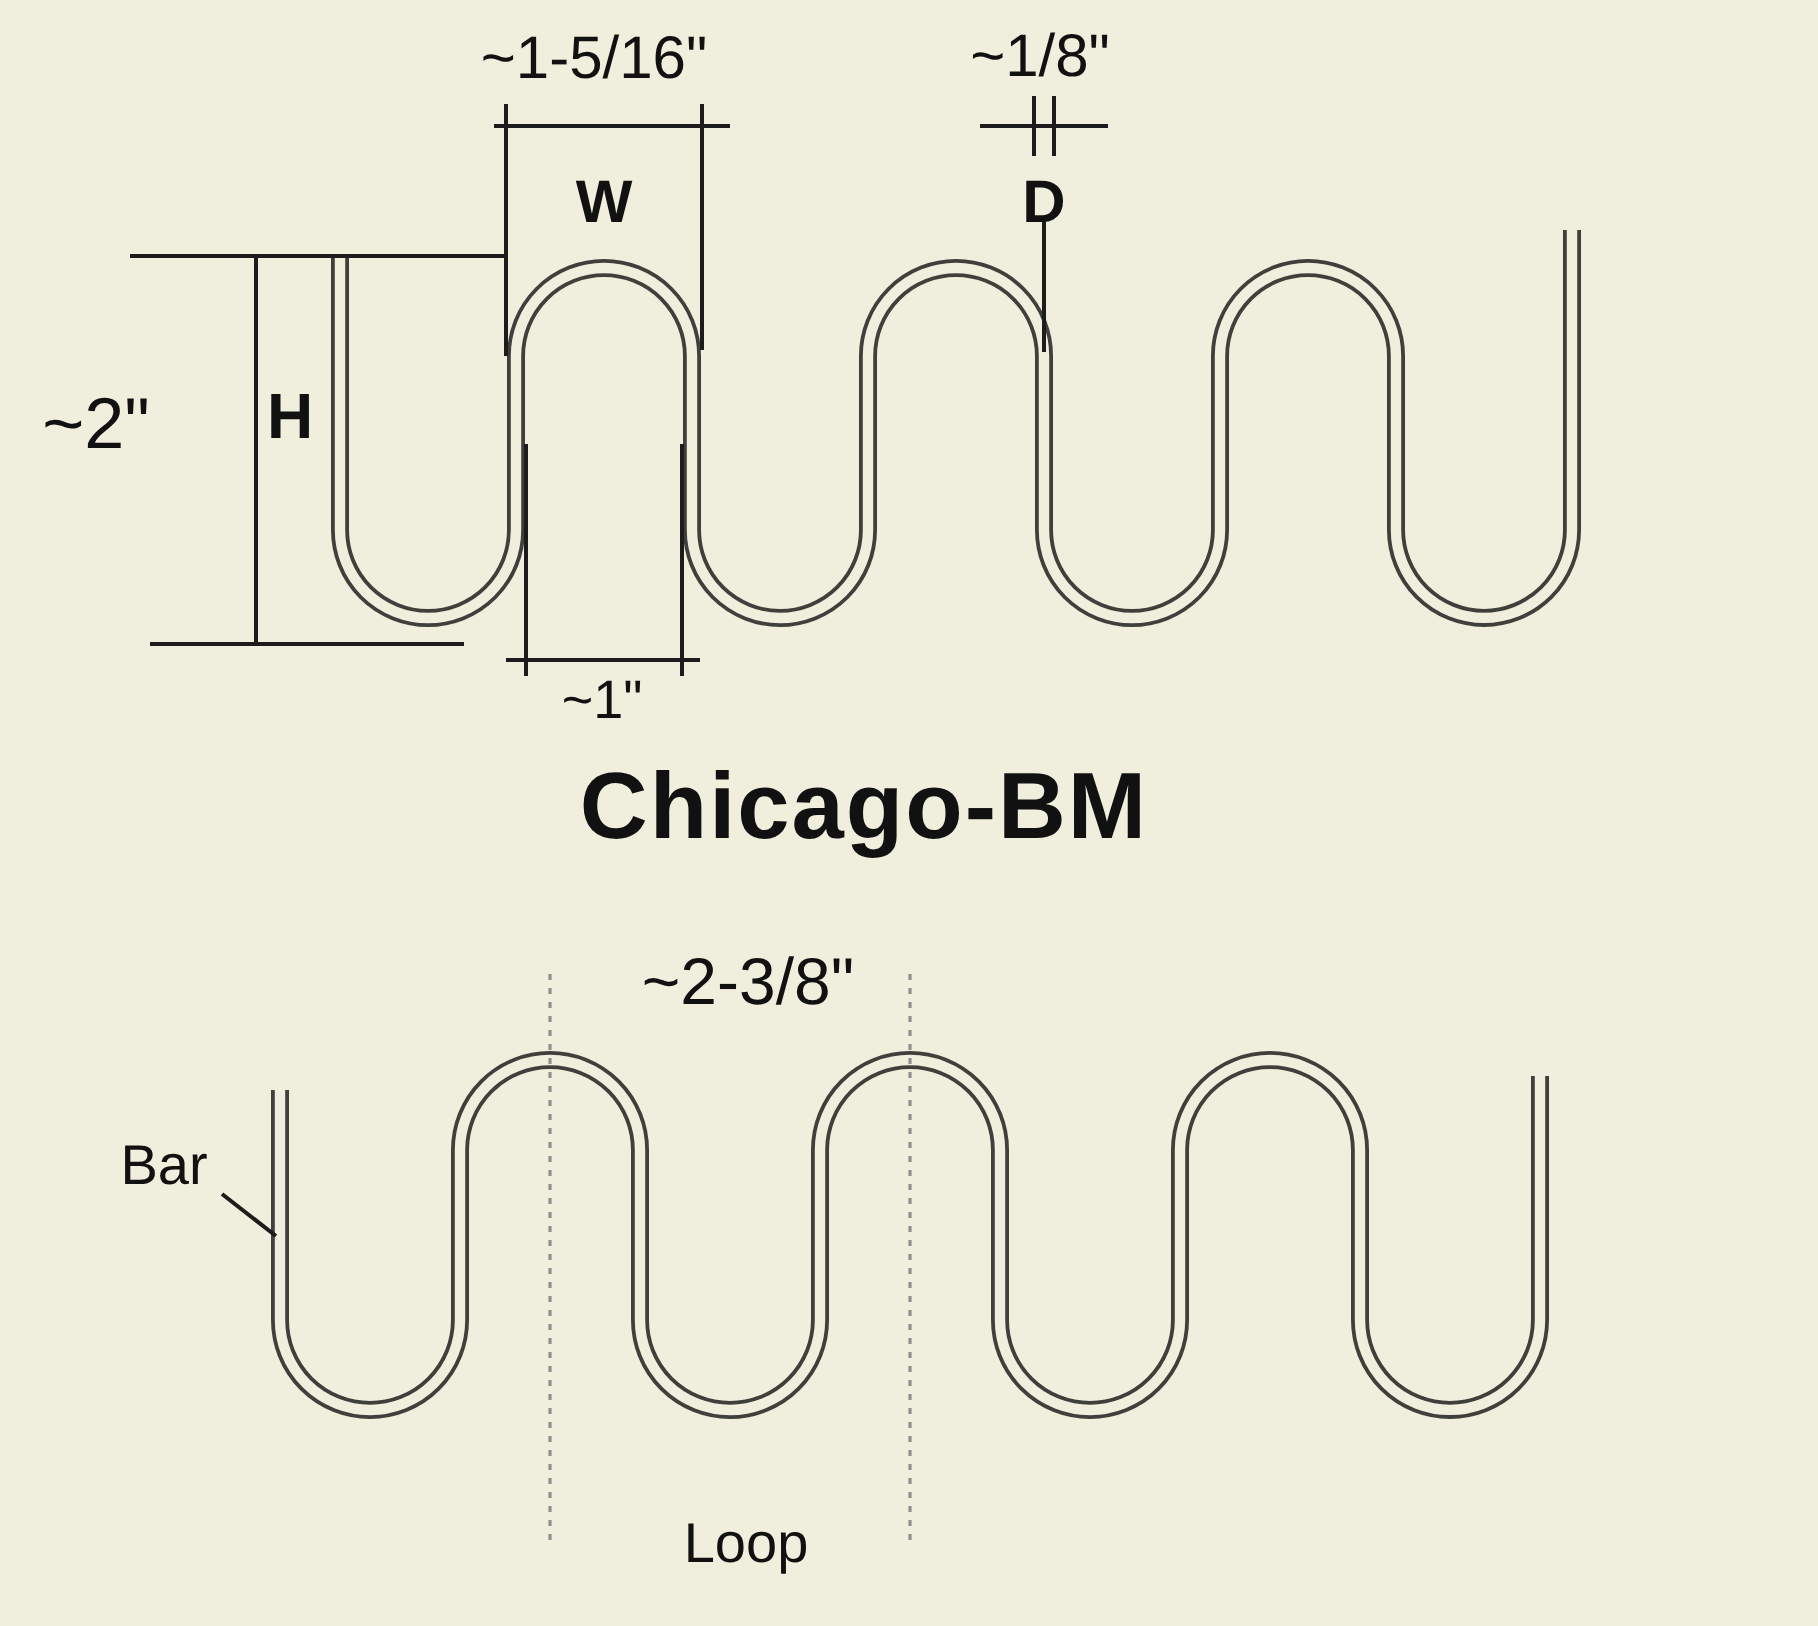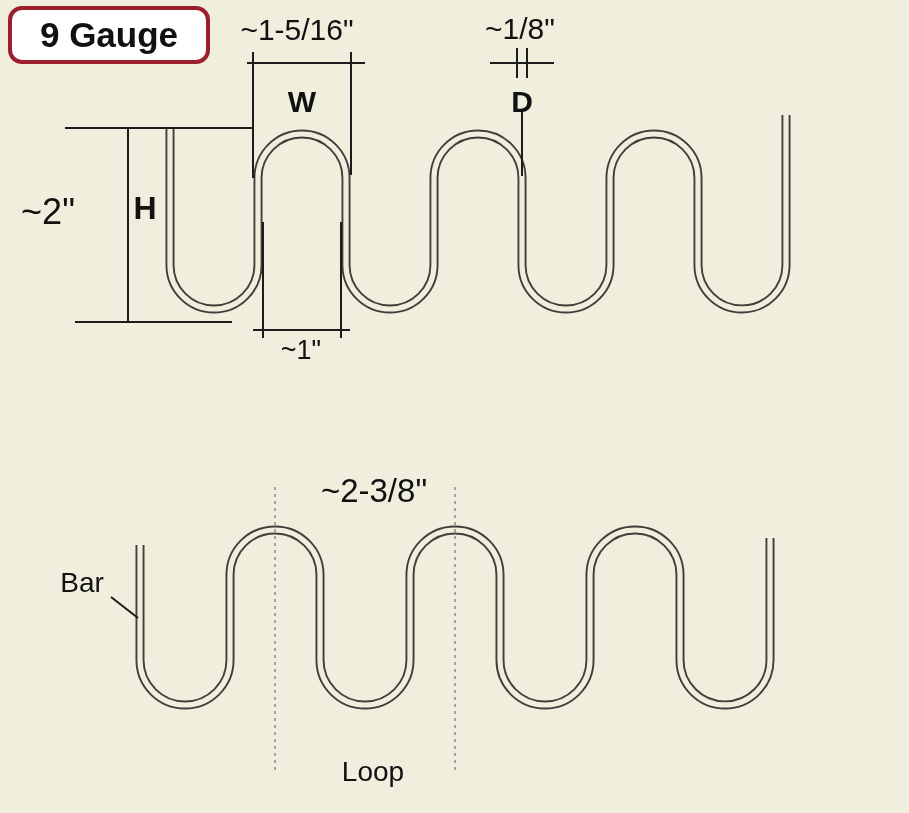--- a/index.html
+++ b/index.html
@@ -82,30 +82,28 @@
     <line class="dim" x1="263" y1="222" x2="263" y2="338"></line>
     <line class="dim" x1="341" y1="222" x2="341" y2="338"></line>
     <line class="dim" x1="253" y1="330" x2="350" y2="330"></line>
 
     <line class="dotted" x1="275" y1="487" x2="275" y2="772"></line>
     <line class="dotted" x1="455" y1="487" x2="455" y2="772"></line>
 
     <line class="pointer" x1="111" y1="597" x2="138" y2="618"></line>
   </svg>
 
-  <div id="badge">
-    <span>9 Gauge</span>
-  </div>
 
   <div class="label dim-text" style="left:297px;top:14px;">~1-5/16"</div>
   <div class="label dim-letter" style="left:302px;top:86px;">W</div>
   <div class="label dim-text" style="left:520px;top:13px;">~1/8"</div>
   <div class="label dim-letter" style="left:522px;top:86px;">D</div>
   <div class="label big-dim" style="left:48px;top:193px;">~2"</div>
   <div class="label dim-letter" style="left:145px;top:192px;font-size:32px;">H</div>
   <div class="label one-inch" style="left:301px;top:336px;">~1"</div>
 
+  <div class="label title" style="left:432px;top:378px;">Chicago-BM</div>
 
   <div class="label pitch" style="left:374px;top:474px;">~2-3/8"</div>
   <div class="label small-label" style="left:82px;top:568px;">Bar</div>
   <div class="label small-label" style="left:373px;top:757px;">Loop</div>
 
 </div>
 
 </body></html>

